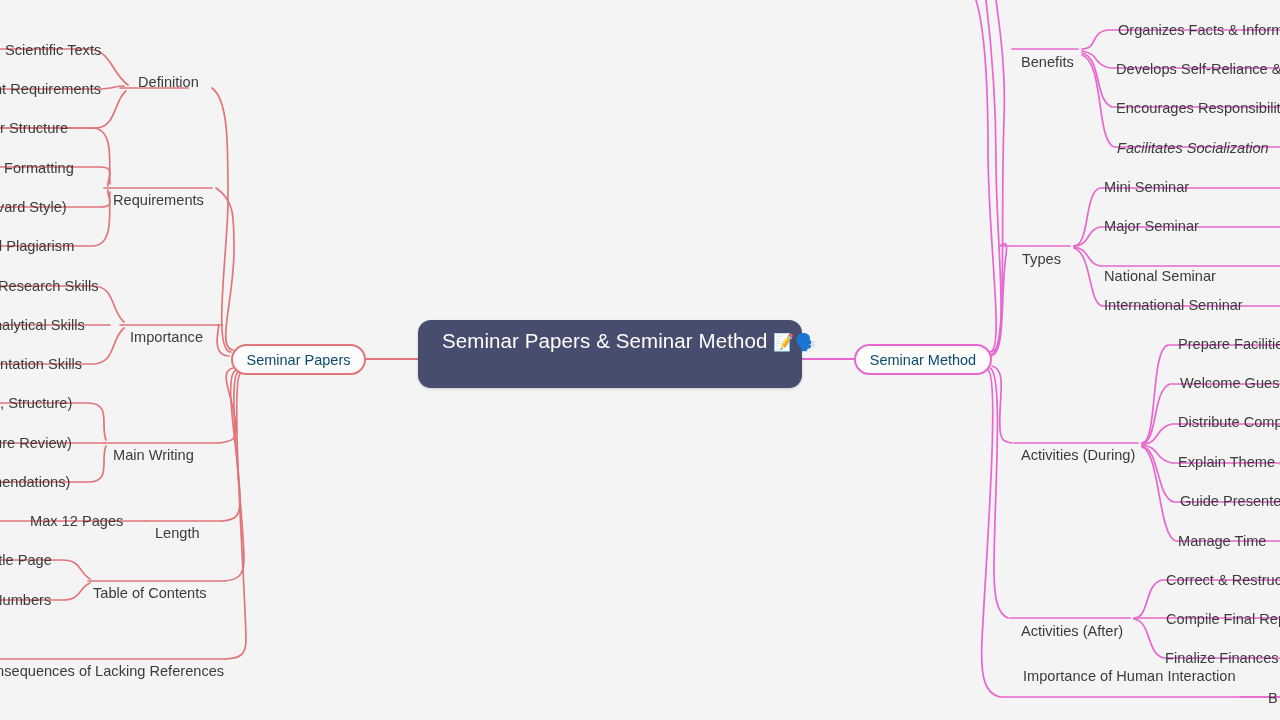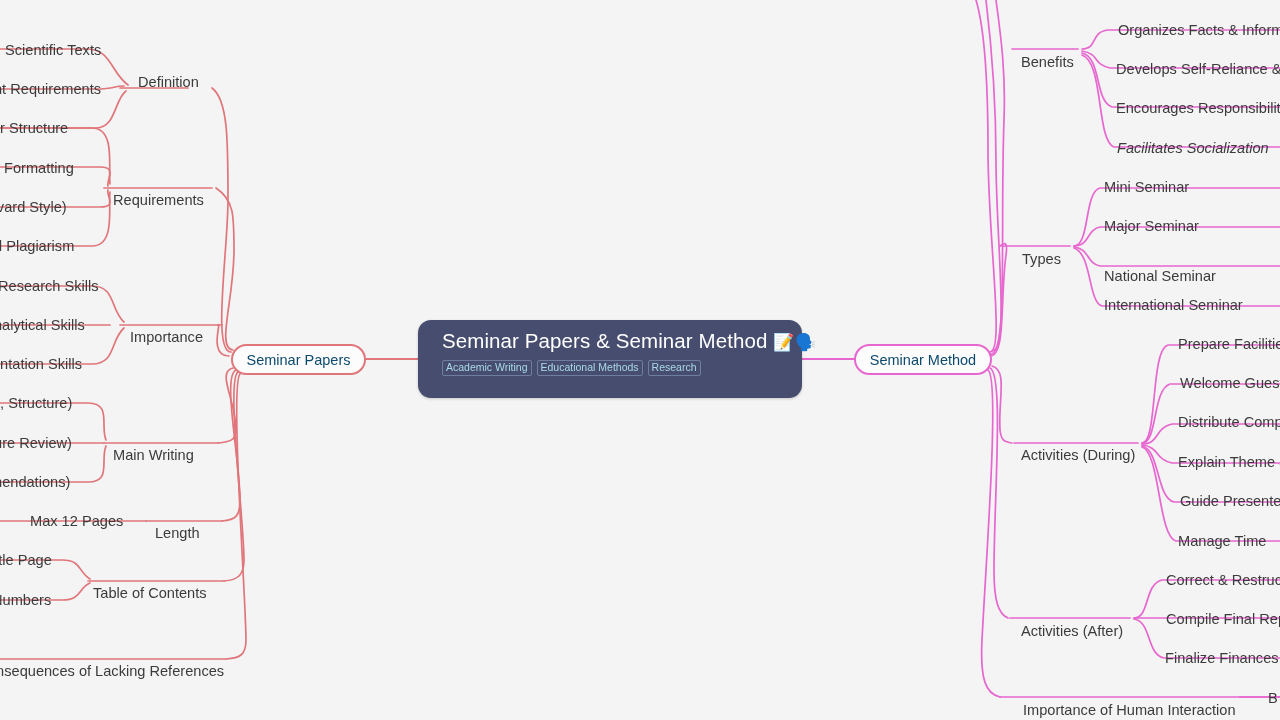--- a/index.html
+++ b/index.html
@@ -8,21 +8,21 @@
     width:1280px;height:720px;overflow:hidden;
     background:#f4f4f4;
     font-family:"Liberation Sans","DejaVu Sans",sans-serif;
     position:relative;
   }
   #canvas{position:absolute;inset:0;width:1280px;height:720px;}
   svg.links{position:absolute;left:0;top:0;width:1280px;height:720px;pointer-events:none;}
 
   
   .root-node{
-    position:absolute;left:418px;top:320px;width:384px;height:78px;
+    position:absolute;left:418px;top:320px;width:384px;height:68px;
     background:#474d6e;border-radius:13px;
     box-shadow:0 1px 3px rgba(0,0,0,.18);
     padding:4px;box-sizing:border-box;
   }
   .root-title{
     position:absolute;left:24px;top:9px;
     color:#ffffff;font-size:20.5px;font-weight:400;
     letter-spacing:.1px;white-space:nowrap;
   }
   .root-emojis{font-size:17px;margin-left:6px;letter-spacing:1px;}
@@ -140,25 +140,20 @@
 
       <path d="M1000,697 L1280,697"></path>
       <path d="M1240,697 L1280,697"></path>
     </g>
   </svg>
 
   <div class="root-node">
     <div class="root-title">
       <span>Seminar Papers &amp; Seminar Method</span><span class="root-emojis">📝🗣️</span>
     </div>
-    <div class="root-tags">
-      <span class="tag">Academic Writing</span>
-      <span class="tag">Educational Methods</span>
-      <span class="tag">Research</span>
-    </div>
   </div>
 
   <div class="capsule left" style="left:231px;top:344px;width:135px;height:31px;">
     <span>Seminar Papers</span>
   </div>
 
   <div class="capsule right" style="left:854px;top:344px;width:138px;height:31px;">
     <span>Seminar Method</span>
   </div>
 
@@ -188,21 +183,21 @@
 
   <div class="lbl lvl3" style="left:30px;top:513px;">Max 12 Pages</div>
 
   <div class="lbl lvl3" style="left:-5px;top:552px;">itle Page</div>
   <div class="lbl lvl3" style="left:-8px;top:592px;">Numbers</div>
 
   <div class="lbl lvl2" style="left:1021px;top:42px;">Benefits</div>
   <div class="lbl lvl2" style="left:1022px;top:239px;">Types</div>
   <div class="lbl lvl2" style="left:1021px;top:435px;">Activities (During)</div>
   <div class="lbl lvl2" style="left:1021px;top:611px;">Activities (After)</div>
-  <div class="lbl lvl2" style="left:1023px;top:690px;">Importance of Human Interaction</div>
+  <div class="lbl lvl2" style="left:1023px;top:656px;">Importance of Human Interaction</div>
   <div class="lbl lvl3" style="left:1268px;top:690px;">B</div>
 
   <div class="lbl lvl3" style="left:1118px;top:22px;">Organizes Facts &amp; Informat</div>
   <div class="lbl lvl3" style="left:1116px;top:61px;">Develops Self-Reliance &amp; C</div>
   <div class="lbl lvl3" style="left:1116px;top:100px;">Encourages Responsibility</div>
   <div class="lbl lvl3" style="left:1117px;top:140px;font-style:italic;">Facilitates Socialization</div>
 
   <div class="lbl lvl3" style="left:1104px;top:179px;">Mini Seminar</div>
   <div class="lbl lvl3" style="left:1104px;top:218px;">Major Seminar</div>
   <div class="lbl lvl3" style="left:1104px;top:268px;">National Seminar</div>

